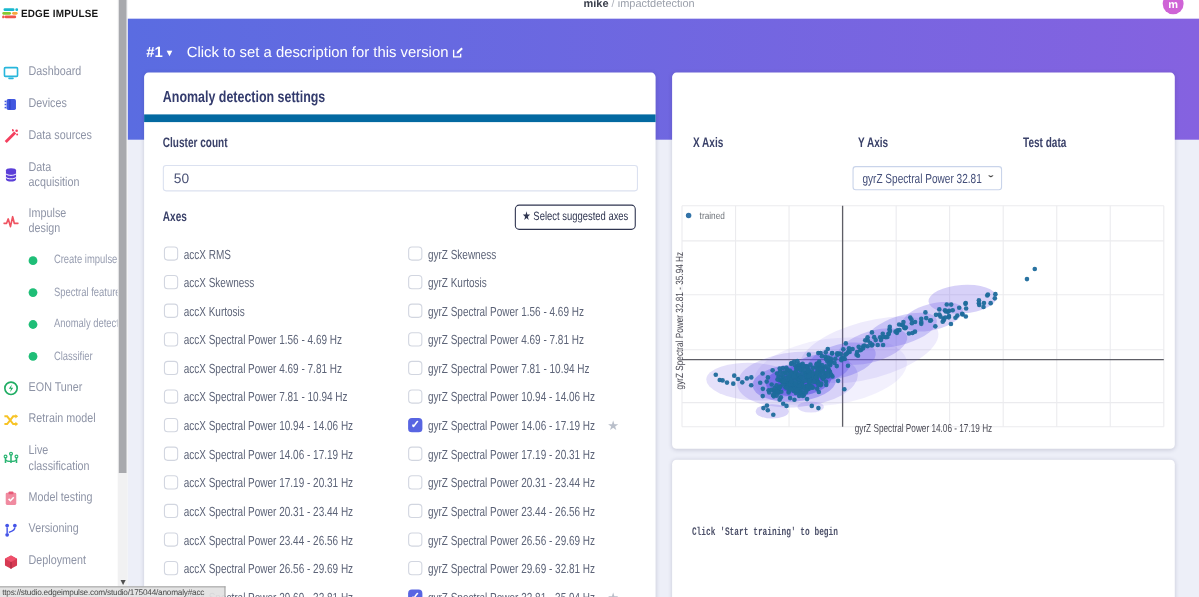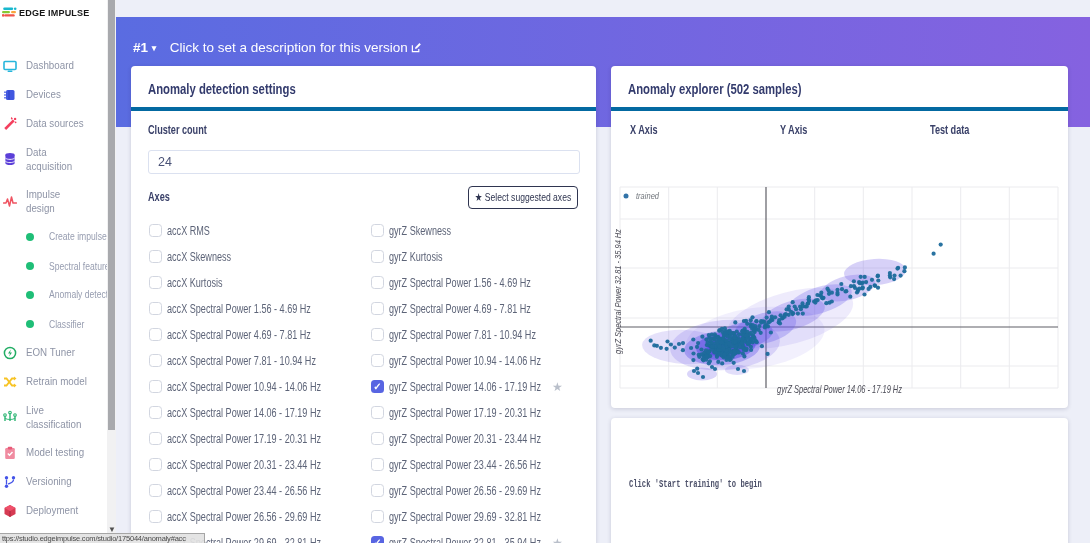--- a/index.html
+++ b/index.html
@@ -20,21 +20,21 @@
 
 #main { position:absolute; left:116px; top:0; width:974px; height:543px; background:#edeff8; }
 #topbar { position:absolute; left:0; top:0; width:974px; height:17px; background:#fff; }
 #crumb { position:absolute; left:0; top:-2px; width:930px; text-align:center; font-size:10px; color:#9ba0ab; }
 #crumb b { color:#3a3f4c; }
 #avatar { position:absolute; left:941px; top:-6px; width:19px; height:19px; border-radius:50%; background:#cf63d6; color:#fff; font-size:10px; font-weight:bold; text-align:center; line-height:21px; }
 #purple { position:absolute; left:0; top:17px; width:974px; height:110px; background:linear-gradient(90deg,#5a6ce1,#8562e0); }
 #ptext { position:absolute; left:17px; top:23px; color:#fff; font-size:13.5px; }
 #ptext b { font-weight:bold; margin-right:6px; }
 .card { position:absolute; background:#fff; border-radius:4px; box-shadow:0 1px 4px rgba(40,40,80,0.18); }
-.chead { position:absolute; left:0; top:0; width:100%; height:45px; border-bottom:4px solid #0369a1; }
+.chead { position:absolute; left:0; top:0; width:100%; height:45px; border-bottom:7px solid #0369a1; }
 .chead .t { position:absolute; left:17px; top:15px; font-size:14.5px; font-weight:bold; color:#333b6d; white-space:nowrap; transform:scaleX(0.78); transform-origin:0 50%; }
 #card1 { left:15px; top:66px; width:465px; height:487px; }
 #card2 { left:495px; top:66px; width:457px; height:342px; }
 #card3 { left:495px; top:418px; width:457px; height:135px; }
 .lbl { position:absolute; font-size:12.5px; font-weight:bold; color:#3a4169; white-space:nowrap; transform:scaleX(0.73); transform-origin:0 50%; }
 #cinput { position:absolute; left:17px; top:84px; width:432px; height:24px; border:1px solid #dbe1f0; border-radius:3px; font-size:12.5px; color:#4a5276; line-height:22px; padding-left:9px; }
 #axbtn { position:absolute; left:337px; top:120px; width:110px; height:23px; border:1px solid #2f3550; border-radius:4px; background:#fff; font-size:11px; color:#2f3550; text-align:left; line-height:21px; }
 .cb { position:absolute; width:13px; height:13px; border:1px solid #d2d6e0; border-radius:3.5px; background:#fff; }
 .cbc { position:absolute; width:13px; height:13px; border-radius:3.5px; background:#5865e2; color:#fff; font-size:10px; font-weight:bold; text-align:center; line-height:13px; }
 .cbl { position:absolute; font-size:12px; color:#5d6478; white-space:nowrap; transform:scaleX(0.757); transform-origin:0 50%; }
@@ -42,33 +42,37 @@
 .sel { position:absolute; height:22px; border:1px solid #c9d4ea; border-radius:3px; background:#fff; font-size:12px; color:#424d78; line-height:20px; padding-left:8px; white-space:nowrap; overflow:hidden; }
 .sel .ch { position:absolute; right:5px; top:-2px; font-size:10px; color:#444; font-weight:bold; transform:scaleY(0.6); }
 .st { display:inline-block; transform:scaleX(0.764); transform-origin:0 50%; }
 #axbtn .bi { position:absolute; left:50%; top:0; line-height:21px; transform:translateX(-50%) scaleX(0.78); transform-origin:center; white-space:nowrap; }
 #monotext { position:absolute; left:18px; top:60px; font-family:"Liberation Mono",monospace; font-size:10.5px; font-weight:bold; color:#4c5069; white-space:nowrap; transform:scaleX(0.68); transform-origin:0 50%; }
 #tooltip { position:absolute; left:0; top:533px; width:205px; height:10px; background:rgba(226,226,226,0.92); border:1px solid #a6a6a6; border-left:none; border-bottom:none; font-size:7.5px; color:#4a4a4a; line-height:9px; padding-left:2px; overflow:hidden; z-index:9; white-space:nowrap; letter-spacing:-0.2px; }
 </style>
 </head>
 <body>
 <div id="main">
+  <div id="topbar">
+    <div id="crumb"><b>mike</b> <span style="color:#b0b4bd">/</span> impactdetection</div>
+    <div id="avatar">m</div>
+  </div>
   <div id="purple">
     <div id="ptext"><b>#1 <span style="font-size:9px;position:relative;top:-1px;">▾</span></b> &nbsp;Click to set a description for this version <svg width="11" height="11" viewBox="0 0 12 12" style="vertical-align:-1px;">
           <path d="M1.5 3.5v7h7v-3" fill="none" stroke="#fff" stroke-width="1.3"></path>
           <path d="M4.5 7.5l1.8-.4 4.4-4.4-1.5-1.5-4.4 4.4z" fill="#fff"></path>
         </svg></div>
   </div>
 
   <div class="card" id="card1">
     <div class="chead">
         <div class="t">Anomaly detection settings</div>
       </div>
     <div class="lbl" style="left:17px; top:57px;">Cluster count</div>
-    <div id="cinput">24</div>
+    <div id="cinput">50</div>
     <div class="lbl" style="left:17px; top:124px;">Axes</div>
     <div id="axbtn">
         <span class="bi">★ Select suggested axes</span>
       </div>
     <div id="cbrows">
     <div class="cb" style="left:18px; top:158px;"></div>
     <div class="cbl" style="left:36px; top:158px;">accX RMS</div>
     <div class="cb" style="left:240px; top:158px;"></div>
     <div class="cbl" style="left:258px; top:158px;">gyrZ Skewness</div>
     <div class="cb" style="left:18px; top:184px;"></div>
@@ -118,27 +122,25 @@
     <div class="cbl" style="left:258px; top:444px;">gyrZ Spectral Power 29.69 - 32.81 Hz</div>
     <div class="cb" style="left:18px; top:470px;"></div>
     <div class="cbl" style="left:36px; top:470px;">accX Spectral Power 29.69 - 32.81 Hz</div>
     <div class="cbc" style="left:240px; top:470px;">✓</div>
     <div class="cbl" style="left:258px; top:470px;">gyrZ Spectral Power 32.81 - 35.94 Hz</div>
     <div class="star" style="left:421px; top:470px;">★</div>
     </div>
   </div>
 
   <div class="card" id="card2">
-    <div class="chead">
-        <div class="t">Anomaly explorer (502 samples)</div>
-      </div>
     <div class="lbl" style="left:19px; top:57px;">X Axis</div>
     <div class="lbl" style="left:169px; top:57px;">Y Axis</div>
     <div class="lbl" style="left:319px; top:57px;">Test data</div>
-    <div id="chart" style="position:absolute; left:2px; top:117px; width:453px; height:220px;font-style:italic;"><svg width="453" height="220" viewBox="0 0 453 220">
+    <div class="sel" style="left:164px; top:85px; width:136px;"><span class="st">gyrZ Spectral Power 32.81</span><span class="ch">⌄</span></div>
+    <div id="chart" style="position:absolute; left:2px; top:117px; width:453px; height:220px;"><svg width="453" height="220" viewBox="0 0 453 220">
           <line x1="7.0" y1="4" x2="7.0" y2="205" stroke="#ebebee" stroke-width="1"></line>
           <line x1="55.7" y1="4" x2="55.7" y2="205" stroke="#ebebee" stroke-width="1"></line>
           <line x1="104.3" y1="4" x2="104.3" y2="205" stroke="#ebebee" stroke-width="1"></line>
           <line x1="201.7" y1="4" x2="201.7" y2="205" stroke="#ebebee" stroke-width="1"></line>
           <line x1="250.3" y1="4" x2="250.3" y2="205" stroke="#ebebee" stroke-width="1"></line>
           <line x1="299.0" y1="4" x2="299.0" y2="205" stroke="#ebebee" stroke-width="1"></line>
           <line x1="347.7" y1="4" x2="347.7" y2="205" stroke="#ebebee" stroke-width="1"></line>
           <line x1="396.3" y1="4" x2="396.3" y2="205" stroke="#ebebee" stroke-width="1"></line>
           <line x1="445.0" y1="4" x2="445.0" y2="205" stroke="#ebebee" stroke-width="1"></line>
           <line x1="7" y1="4.0" x2="445" y2="4.0" stroke="#ebebee" stroke-width="1"></line>

